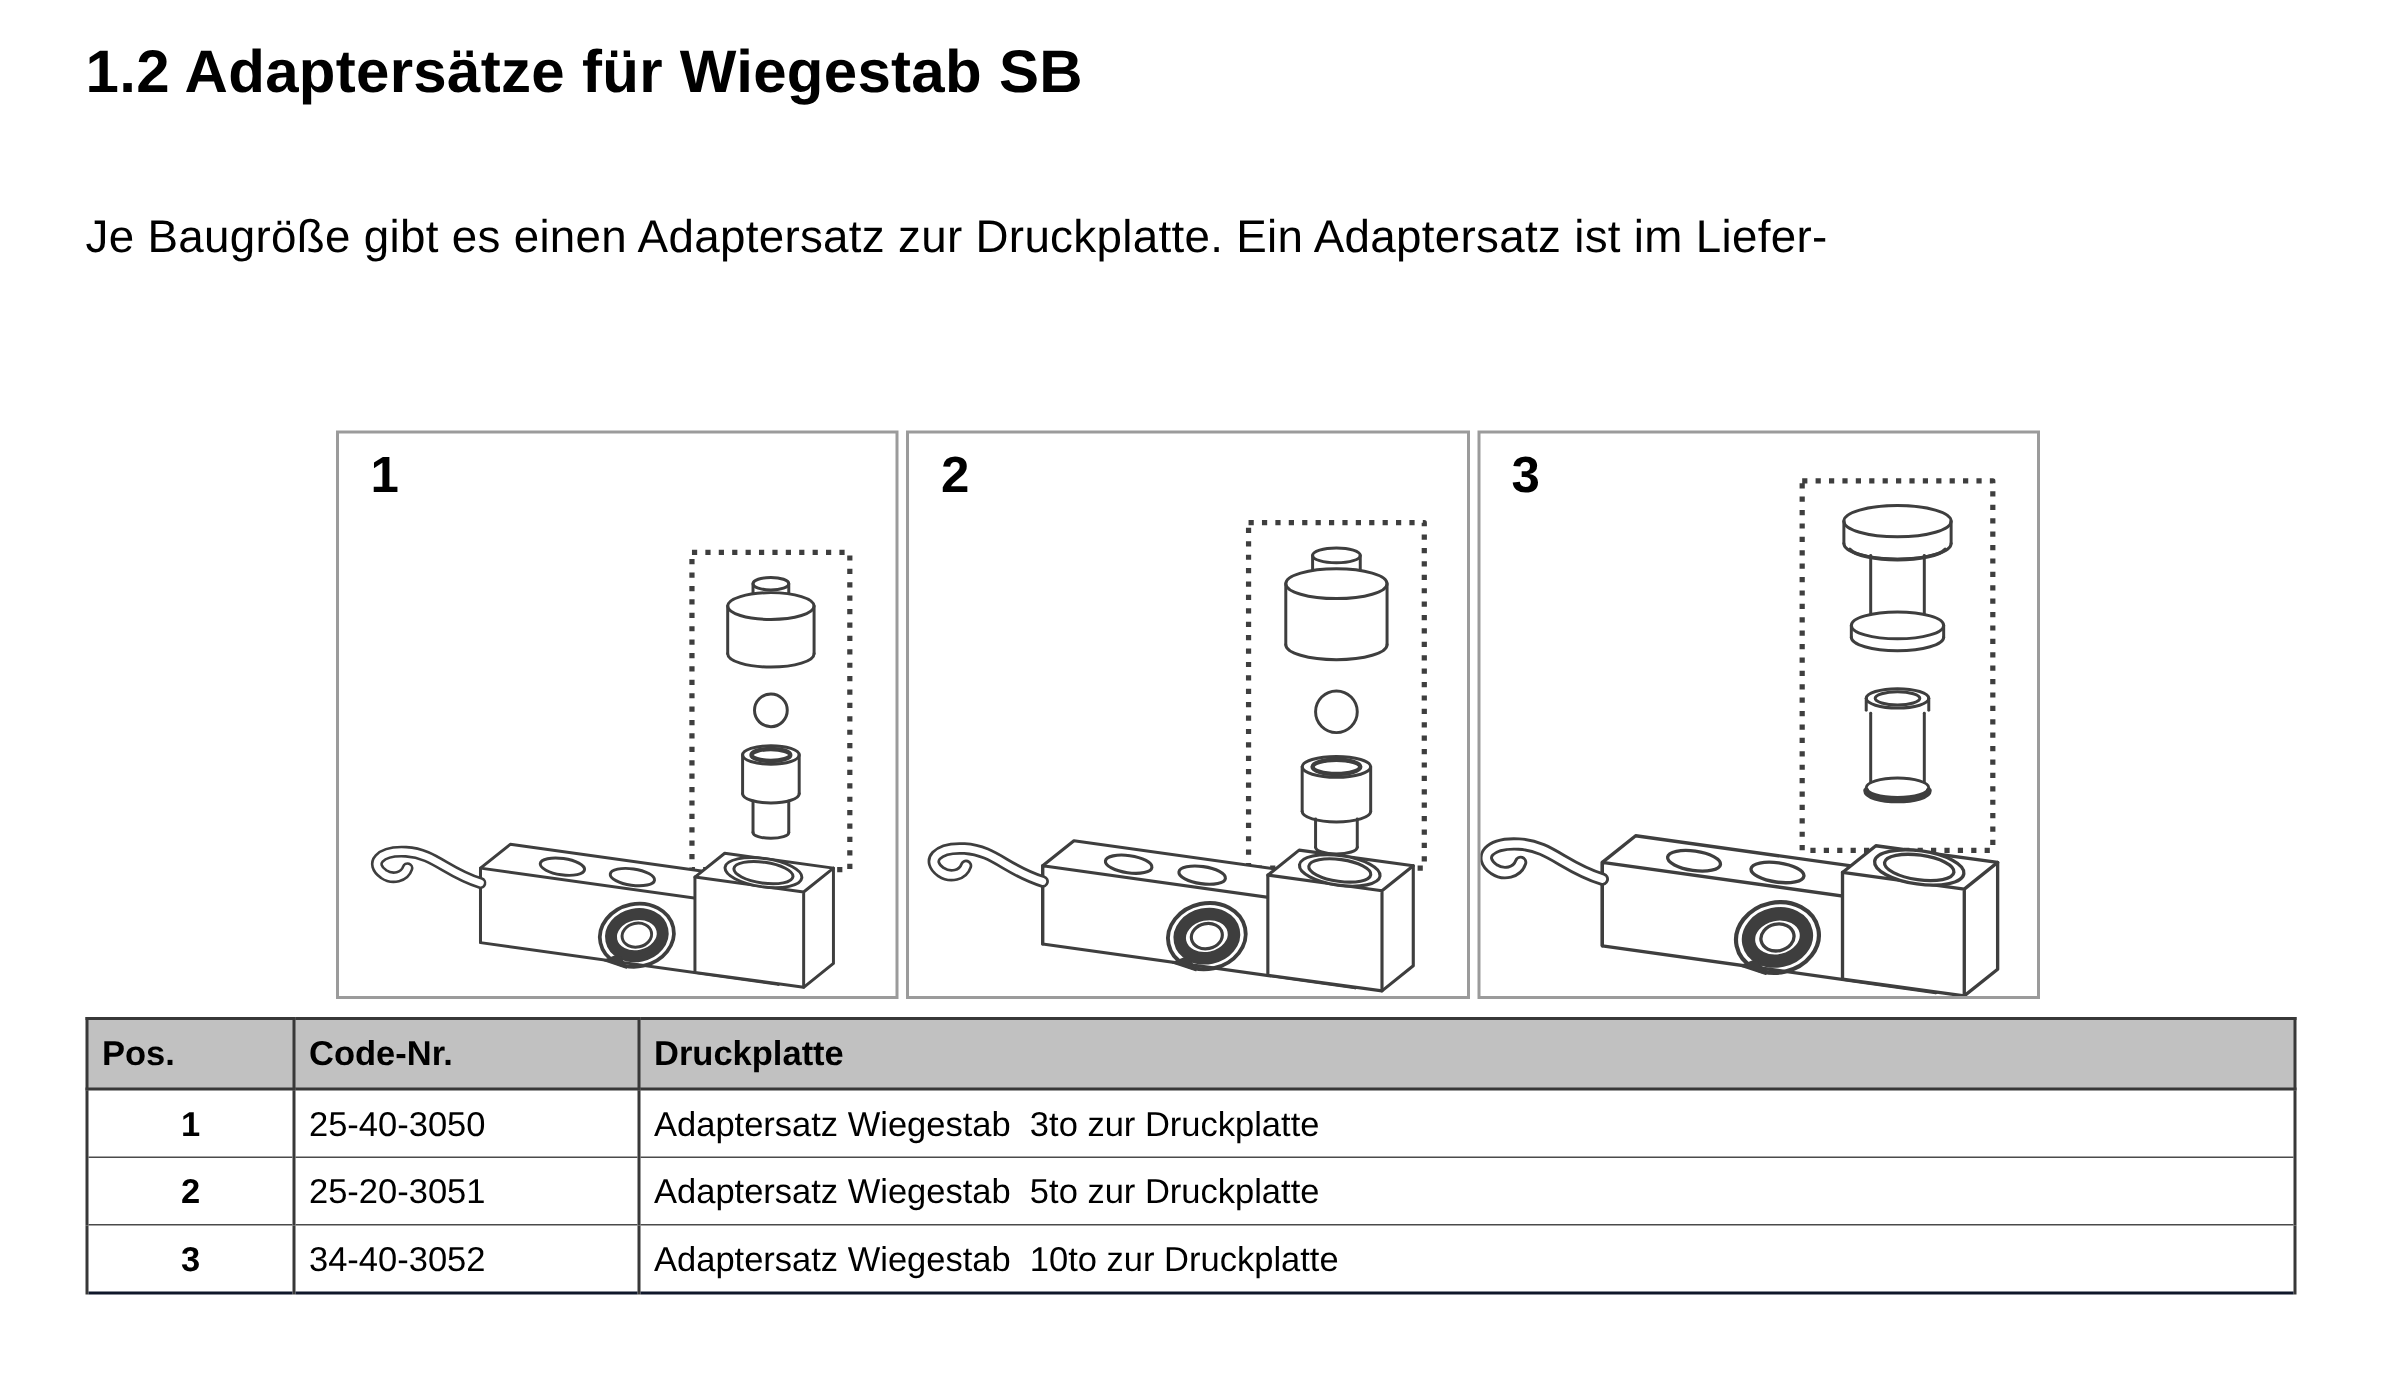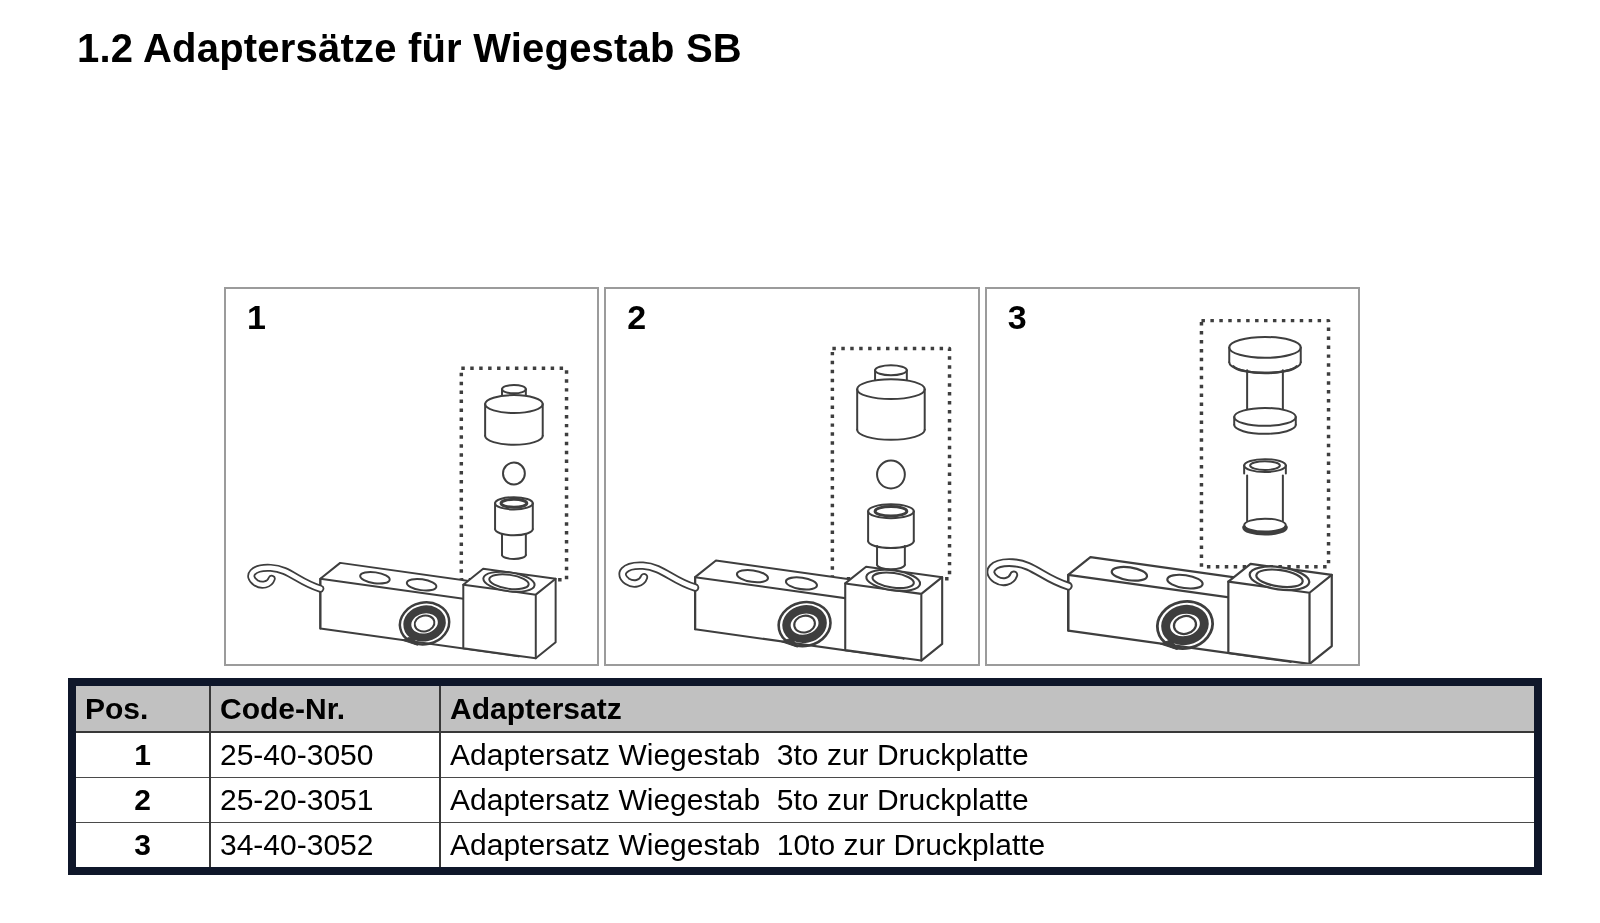--- a/index.html
+++ b/index.html
@@ -3,59 +3,60 @@
 <meta charset="utf-8">
 <style>
   html,body{margin:0;padding:0;}
   body{
     width:1600px;height:923px;background:#ffffff;position:relative;
     font-family:"Liberation Sans","DejaVu Sans",sans-serif;color:#000;
     overflow:hidden;
   }
   .heading{
     position:absolute;left:57px;top:26px;
-    font-size:40px;font-weight:bold;letter-spacing:0.2px;margin-left:20px;
+    font-size:40px;font-weight:bold;letter-spacing:0.2px;
   }
   .para{
     position:absolute;left:57px;top:130px;width:1500px;
     font-size:30.5px;line-height:57px;letter-spacing:0.2px;
   }
   .figure-row{
     position:absolute;left:224px;top:287px;width:1136px;height:379px;
     display:flex;gap:5px;
   }
   .panel{
     flex:1;border:2px solid #9b9b9b;background:#fff;position:relative;
   }
   .panel-number{
     position:absolute;left:21px;top:9px;font-size:34px;font-weight:bold;
   }
   .panel svg{position:absolute;left:0;top:0;width:100%;height:100%;}
   table.parts{
-    position:absolute;left:68px;top:678px;width:1474px;
-    border-collapse:collapse;font-size:30px;table-layout:fixed;
-    border:8px solid #0f172a;
+    position:absolute;left:57px;top:678px;width:1474px;
+    border-collapse:collapse;font-size:23px;table-layout:fixed;
+    border:2px solid #0f172a;
   }
   table.parts th{
     background:#c1c1c1;font-weight:bold;text-align:left;
     border:2px solid #383838;height:45px;padding:0 0 0 9px;
   }
   table.parts td{
     border:1px solid #4a4a4a;border-left:2px solid #383838;border-right:2px solid #383838;
     height:44px;padding:0 0 0 9px;background:#fff;white-space:pre-wrap;
   }
   table.parts td.pos{text-align:center;font-weight:bold;padding:0;}
   col.c-pos{width:138px;} col.c-code{width:230px;} col.c-name{width:auto;}
 </style>
 </head>
 <body>
 
 <div class="heading">1.2 Adaptersätze für Wiegestab SB</div>
 
 <div class="para">
+  <div>Je Baugröße gibt es einen Adaptersatz zur Druckplatte. Ein Adaptersatz ist im Liefer-</div>
 </div>
 
 <div class="figure-row">
 
   <div class="panel">
     <svg viewBox="0 0 374 374" fill="none" stroke="#3e3e3e" stroke-width="2" stroke-linejoin="round" stroke-linecap="round">
 
       <rect x="237" y="78" width="106" height="213" stroke-width="3.5" stroke-dasharray="3.5 5.5" stroke-linecap="butt"></rect>
 
       <g>
@@ -200,21 +201,21 @@
 <table class="parts">
   <colgroup>
       <col class="c-pos">
       <col class="c-code">
       <col class="c-name">
     </colgroup>
   <thead>
     <tr>
       <th>Pos.</th>
       <th>Code-Nr.</th>
-      <th>Adaptersatz</th>
+      <th>Druckplatte</th>
     </tr>
   </thead>
   <tbody>
     <tr>
       <td class="pos">1</td>
       <td>25-40-3050</td>
       <td>Adaptersatz Wiegestab  3to zur Druckplatte</td>
     </tr>
     <tr>
       <td class="pos">2</td>

